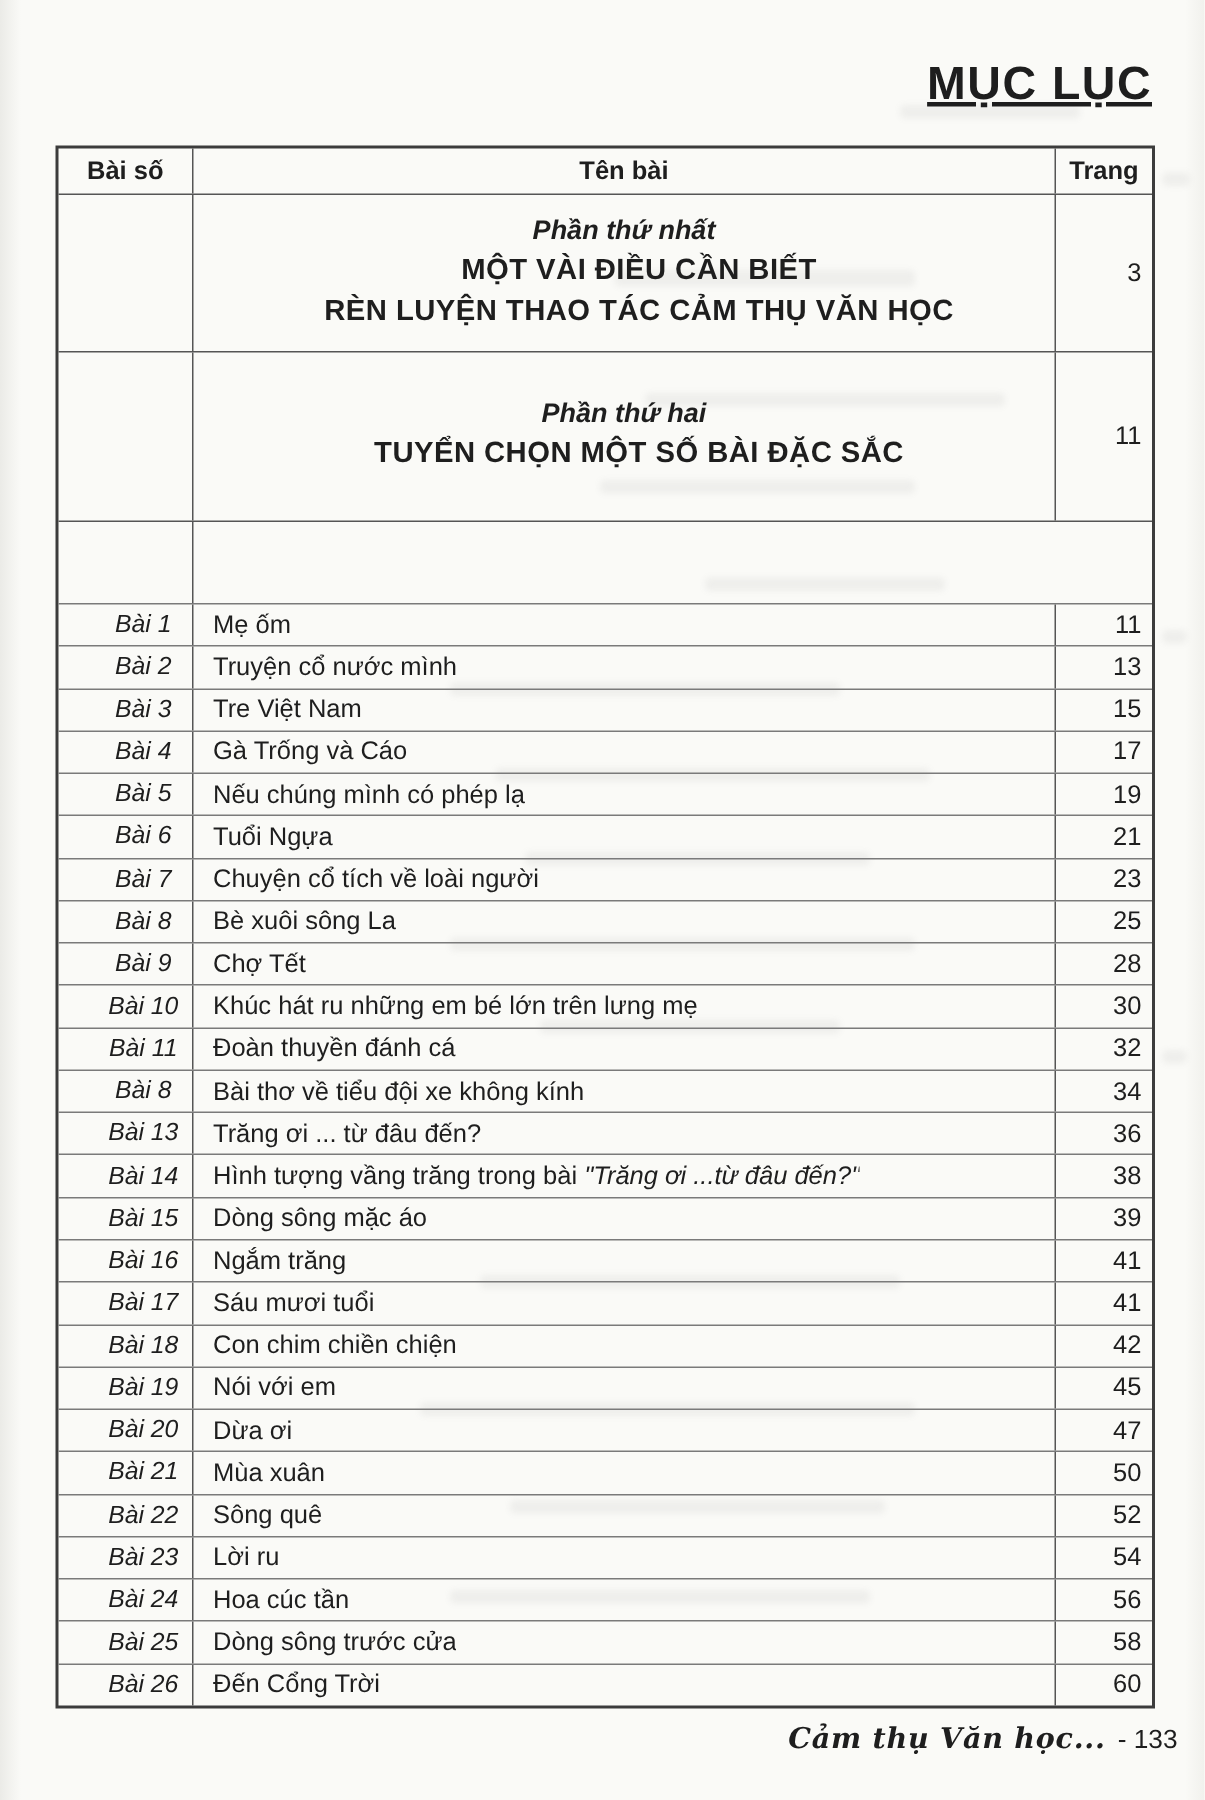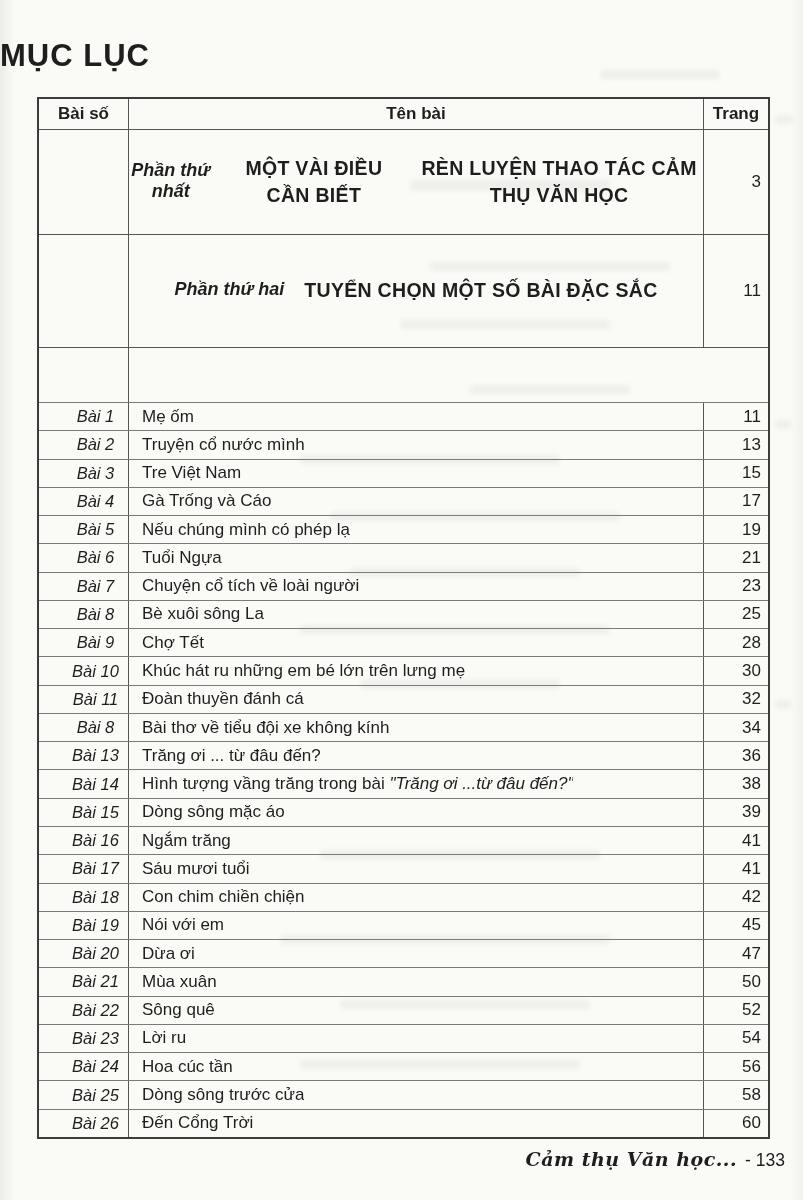--- a/index.html
+++ b/index.html
@@ -46,24 +46,25 @@
   .s13{ left: 340px; top: 1000px; width: 250px; }
   .s14{ left: 300px; top: 1060px; width: 280px; }
   .s15{ left: 775px; top: 115px; width: 18px; }
   .s16{ left: 775px; top: 420px; width: 16px; }
   .s17{ left: 775px; top: 700px; width: 16px; }
 
   .title {
     position: absolute;
     left: 0; top: 38px;
     width: 768px;
-    text-align: left;
+    text-align: right;
     font-size: 31px;
     font-weight: bold;
     letter-spacing: 1px;
+    text-decoration: underline;
   }
 
   .toc {
     position: absolute;
     left: 37px; top: 97px;
     width: 733px;
     border: 2px solid var(--line-strong);
     background: transparent;
   }
   .trow { display: flex; align-items: stretch; }
@@ -84,21 +85,21 @@
     justify-content: flex-end;
     padding-right: 7px;
   }
 
   .thead { height: 30px; font-weight: bold; font-size: 17px; }
   .thead .c-title { justify-content: center; padding-left: 0; }
   .thead .c-page { justify-content: center; padding-right: 0; }
 
   .block { border-top: 1px solid var(--line-mid); }
   .block .c-title {
-    flex-direction: row;
+    flex-direction: column;
     justify-content: center;
     padding-left: 0;
     text-align: center;
   }
   .part1 { height: 105px; }
   .part2 { height: 113px; }
   .kicker { font-style: italic; font-weight: bold; font-size: 18px; margin-bottom: 3px; }
   .bigline { font-weight: bold; font-size: 19.5px; line-height: 1.4; letter-spacing: 0.3px; margin-left: 20px; }
   .block .c-page, .sa .c-page { font-size: 17px; }
 

